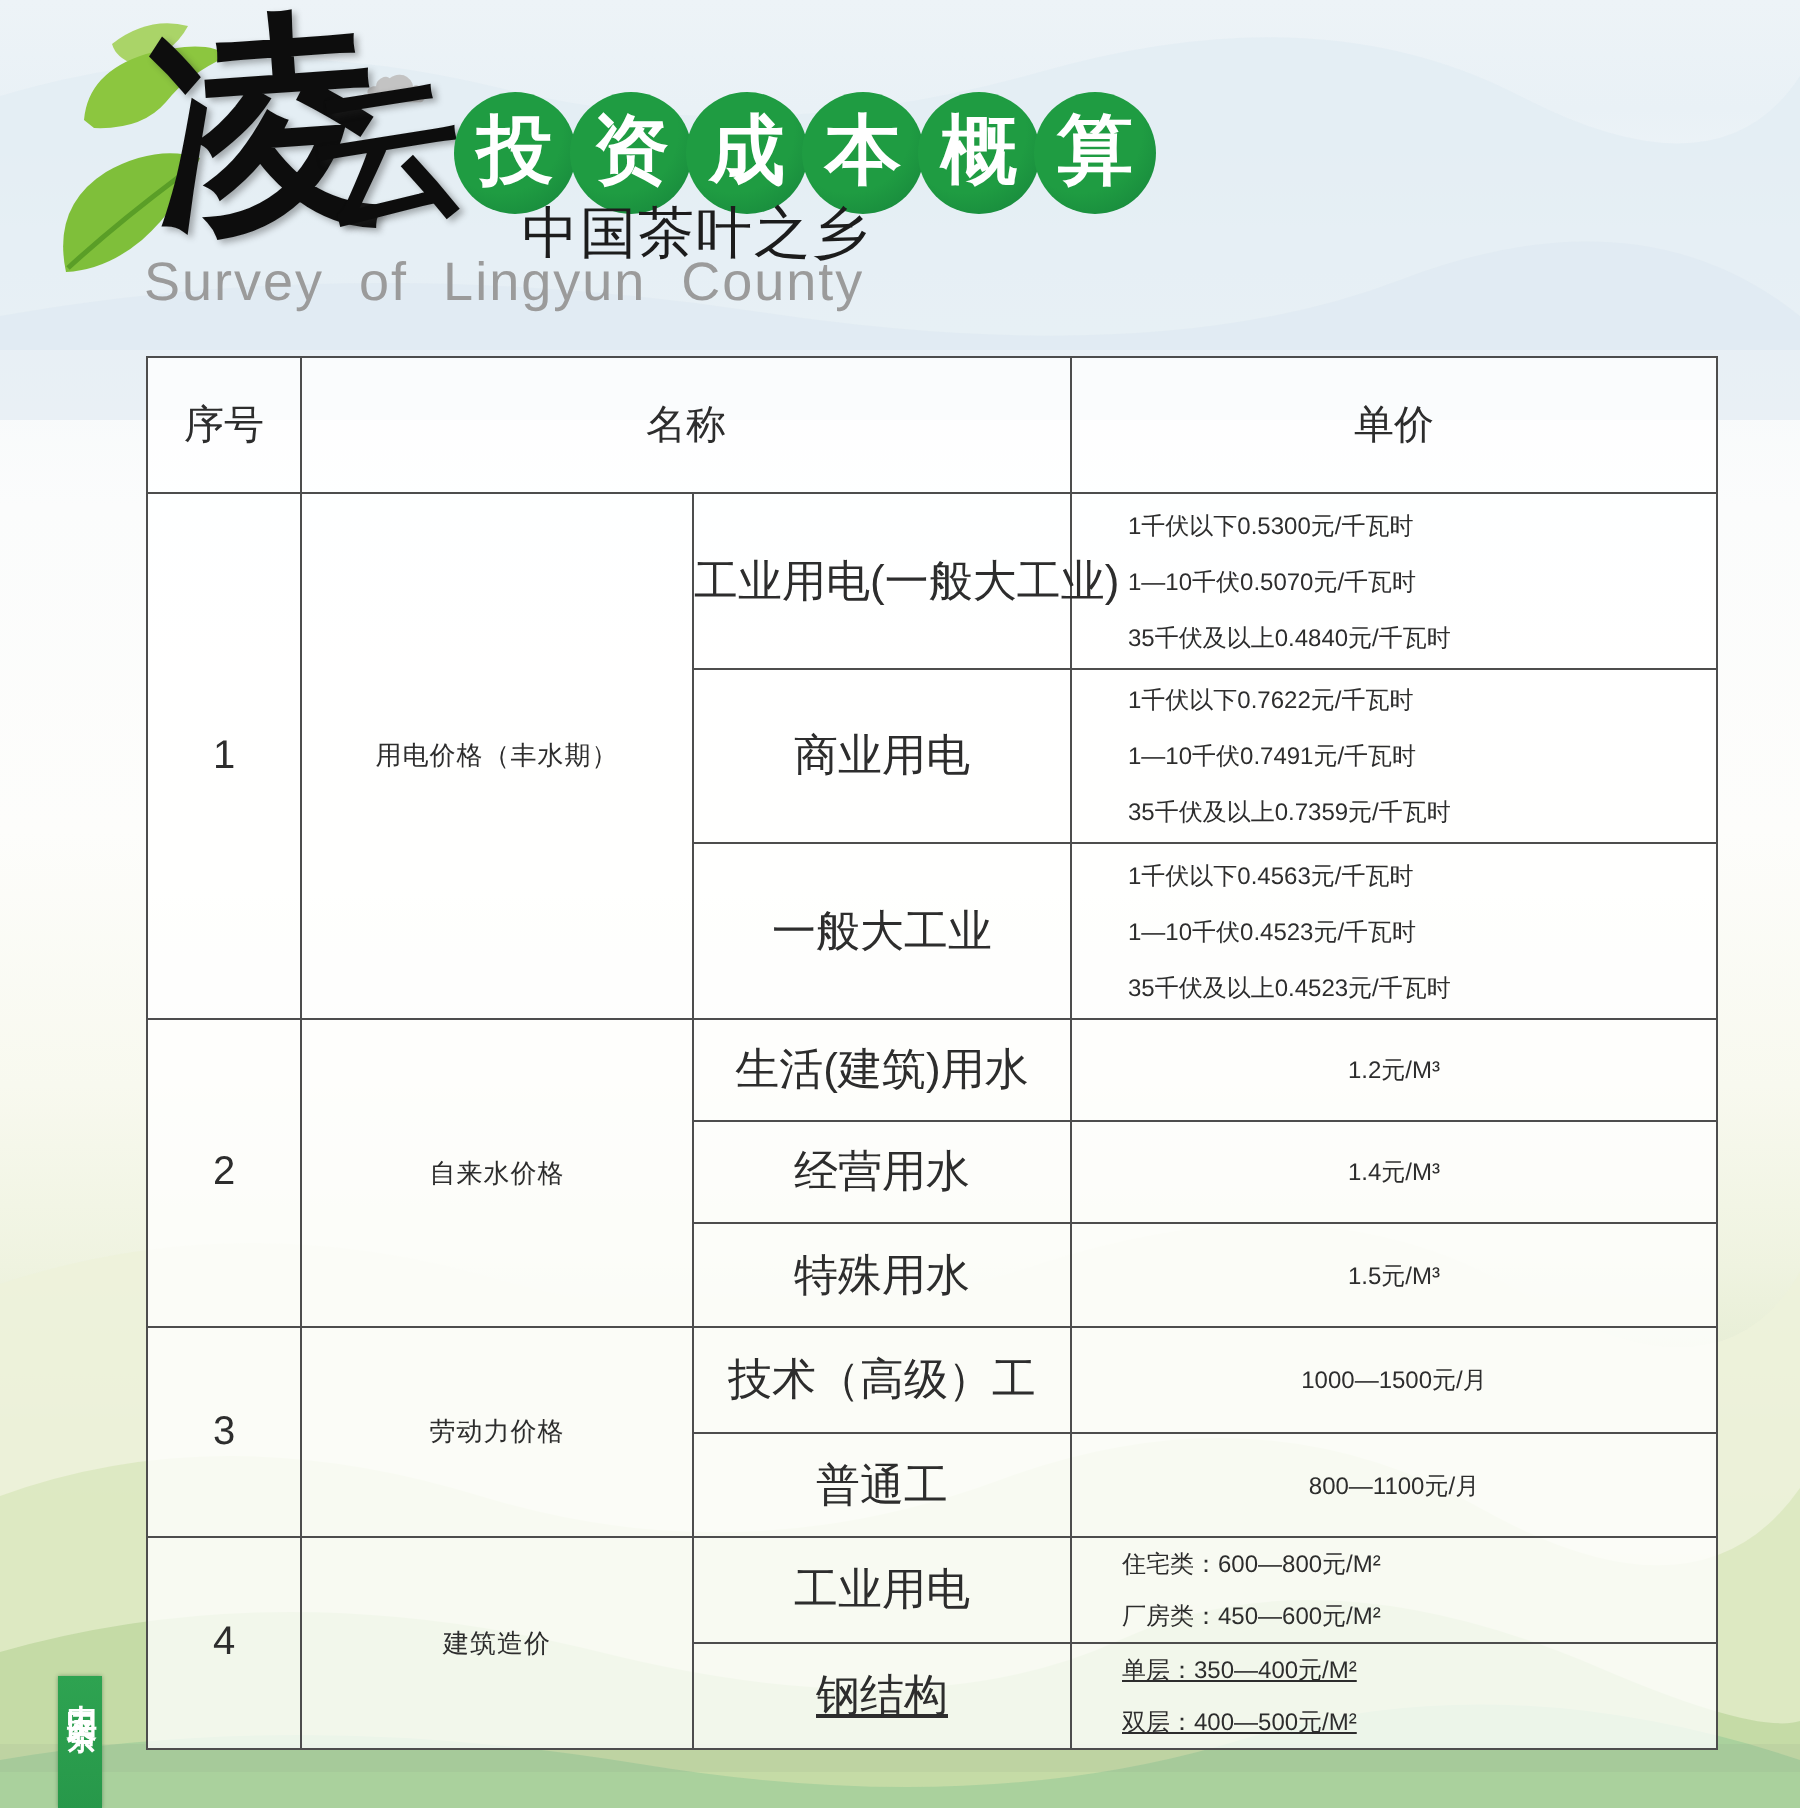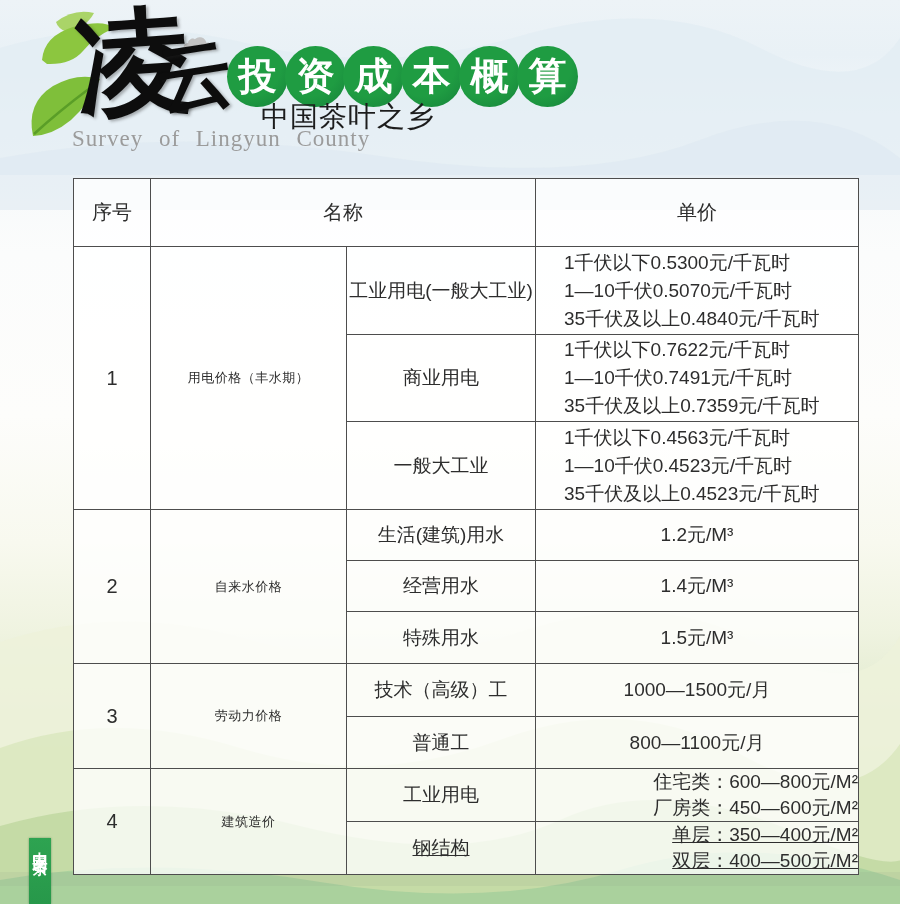--- a/index.html
+++ b/index.html
@@ -28,47 +28,47 @@
   .leaves{position:absolute; left:26px; top:6px;}
   .cloud{position:absolute; left:176px; top:16px; font-size:38px; color:#c3c3c3;
          font-family:"DejaVu Sans",sans-serif;}
   .circles{position:absolute; left:227px; top:46px; display:flex;}
   .tc{
     width:61px; height:61px; border-radius:50%; margin-right:-3px;
     background:radial-gradient(circle at 38% 32%, var(--title-circle-green,#1f9c42) 55%, #15823a 100%);
     color:#fff; font-size:38px; font-weight:bold; text-align:center; line-height:61px;
   }
   .sub-cn{position:absolute; left:261px; top:98px; font-size:28px; color:#1c1c1c; letter-spacing:1px;}
-  .sub-en{position:absolute; left:72px; top:126px; font-size:23px;
-          color:var(--subtitle-en-gray,#9b9b9b); letter-spacing:1px; word-spacing:9px; font-weight:500;font-family:Liberation Serif, serif;}
+  .sub-en{position:absolute; left:72px; top:126px; font-size:27px;
+          color:var(--subtitle-en-gray,#9b9b9b); letter-spacing:1px; word-spacing:9px; font-weight:500;}
 
   
   table.cost{
     position:absolute; left:73px; top:178px; width:785px; z-index:2;
     border-collapse:collapse; table-layout:fixed;
     background:rgba(255,255,255,0.78); color:#2d2d2d;
   }
   table.cost th, table.cost td{
     border:1px solid var(--table-border,#4d4d4d); padding:0;
     vertical-align:middle; text-align:center; font-weight:normal;
   }
   .col-idx{width:77px;} .col-cat{width:196px;} .col-sub{width:189px;} .col-price{width:323px;}
   tr.r-hdr{height:68px;} tr.r-e1{height:88px;} tr.r-e2{height:87px;} tr.r-e3{height:88px;}
   tr.r-w1{height:51px;} tr.r-w2{height:51px;} tr.r-w3{height:52px;}
   tr.r-l1{height:53px;} tr.r-l2{height:52px;}
   tr.r-c1{height:51px;} tr.r-c2{height:51px;text-decoration:underline;}
   table.cost th{font-size:20px;}
   td.idx{font-size:20px;}
   td.cat{font-size:13px; letter-spacing:0.5px;}
-  td.sub{font-size:19px; white-space:nowrap;}
-  td.price{font-size:19px;}
+  td.sub{font-size:22px; white-space:nowrap;}
+  td.price{font-size:12px;}
   td.price .pl{line-height:28px;}
   td.price.pleft{text-align:left; padding-left:28px;}
   td.price.pcons{text-align:left; padding-left:25px;}
-  td.price.pcons .pl{line-height:26px;text-align:right;}
+  td.price.pcons .pl{line-height:26px;}
 
   
   .side-banner{
     position:absolute; left:29px; top:838px; width:22px; height:66px; z-index:4;
     background:linear-gradient(to bottom, var(--banner-green,#2ea351), #27984a);
     overflow:hidden; box-shadow:0 0 2px rgba(0,60,20,.4);
   }
   .side-banner span{
     position:absolute; left:2px; top:2px;
     writing-mode:vertical-rl; text-orientation:upright;

